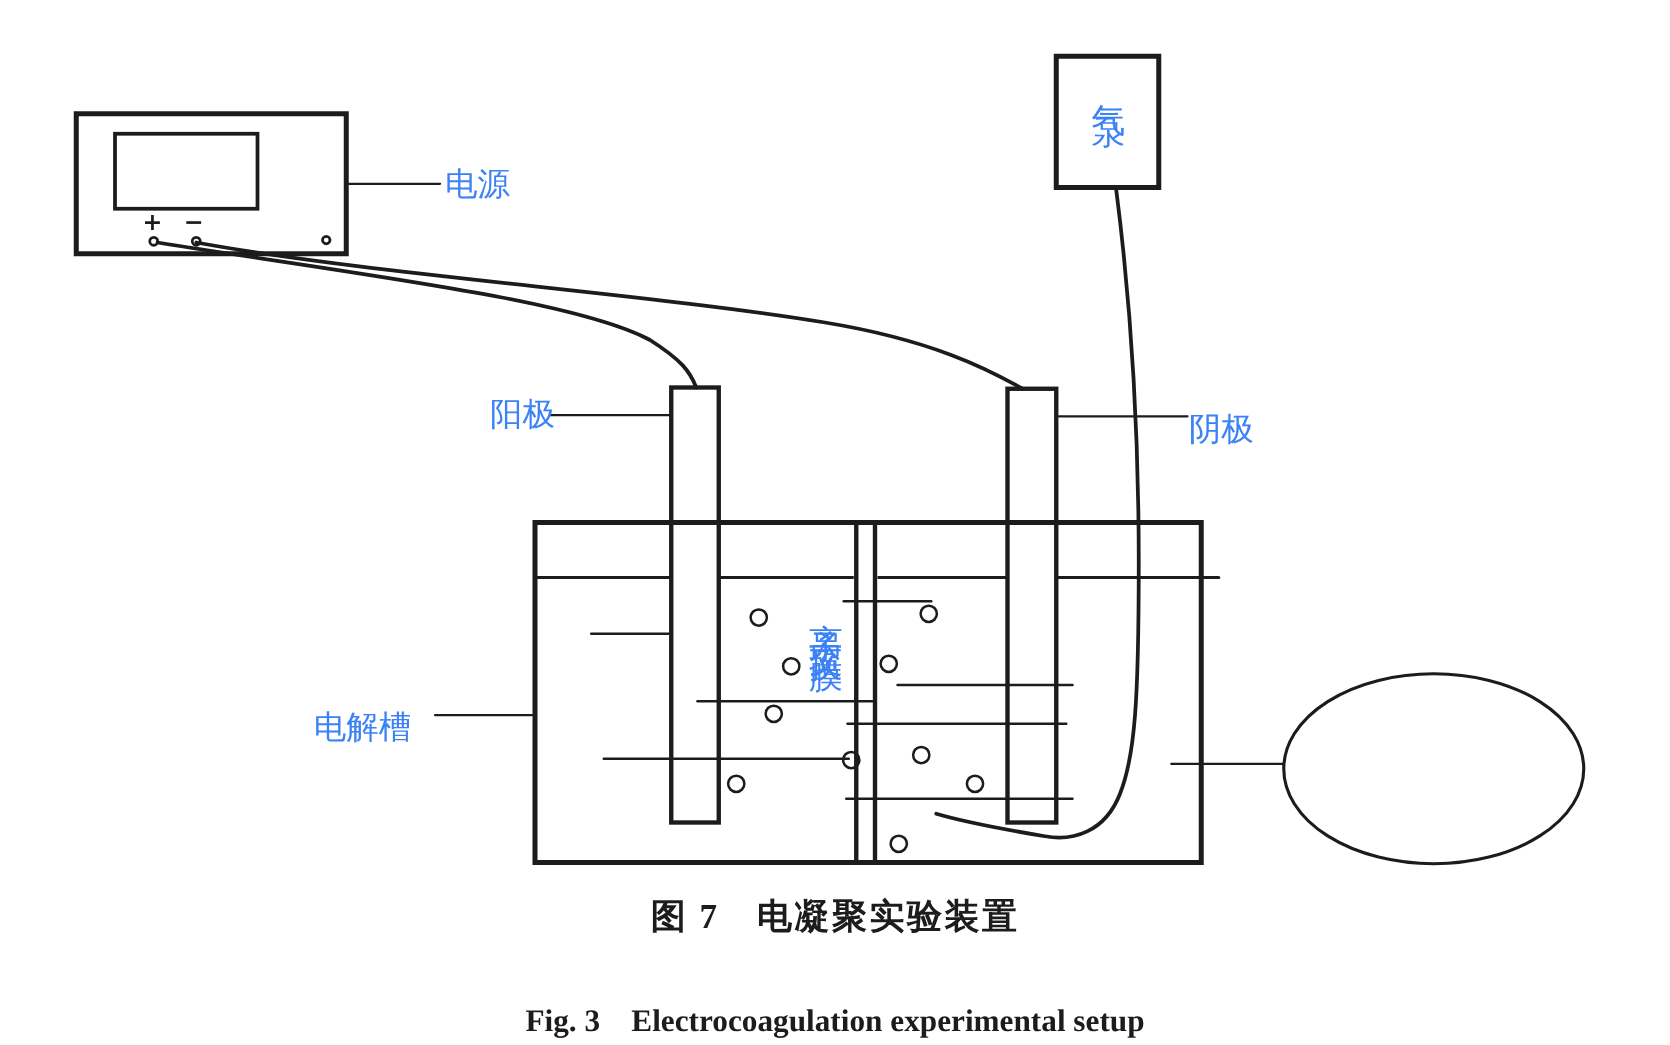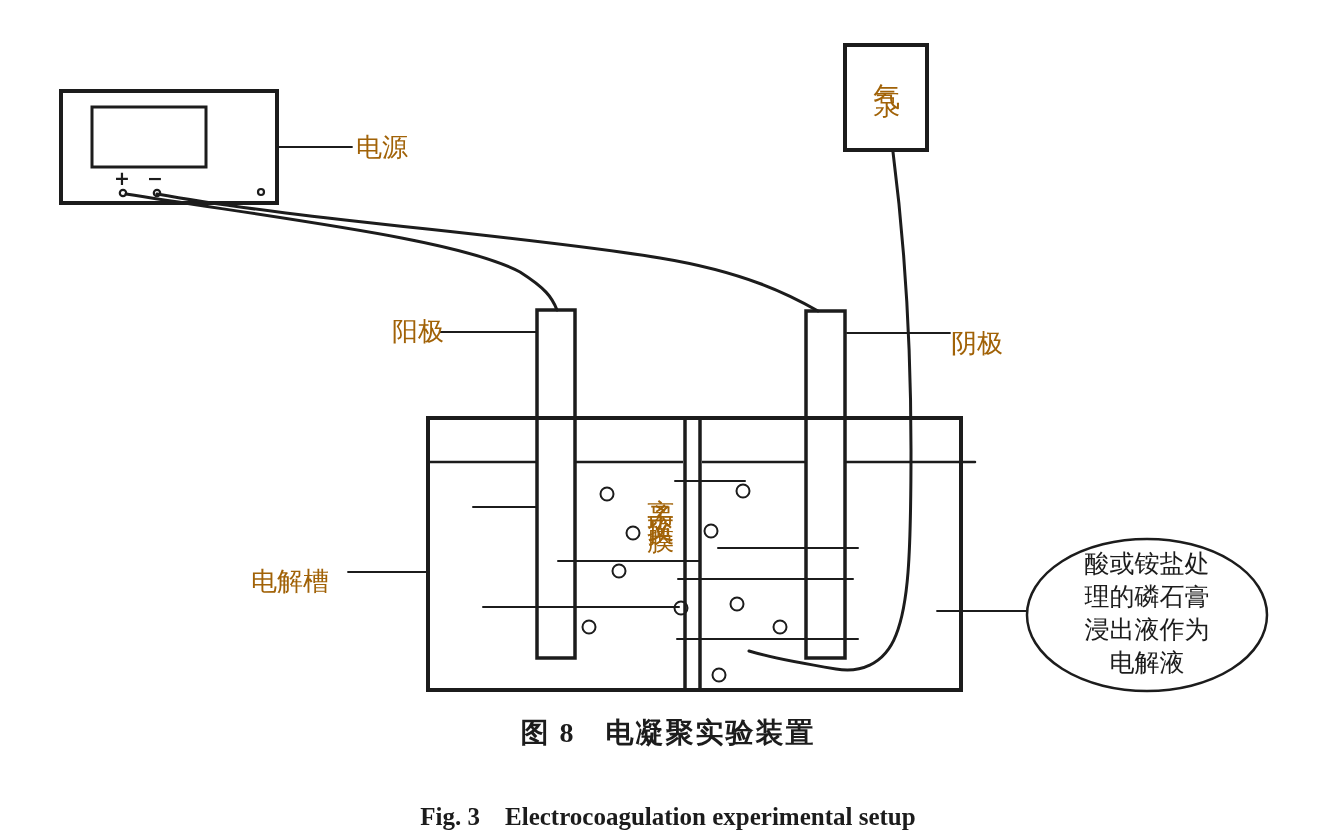--- a/index.html
+++ b/index.html
@@ -1,21 +1,21 @@
 <!DOCTYPE html>
 <html><head>
 <meta charset="utf-8">
 <style>
   html,body{margin:0;padding:0;background:#ffffff;}
   #stage{
     position:relative;width:1336px;height:836px;background:#ffffff;overflow:hidden;
     font-family:"Liberation Serif","DejaVu Serif",serif;color:#1c1c1c;
   }
   #lineart{position:absolute;left:0;top:0;width:1336px;height:836px;}
-  .lbl{position:absolute;font-size:26px;line-height:1.1;white-space:pre;color:#a16207;}
+  .lbl{position:absolute;font-size:26px;line-height:1.1;white-space:pre;color:#3b82f6;}
   .vtext{writing-mode:vertical-rl;text-orientation:upright;}
   .term{position:absolute;font-weight:bold;font-size:19px;font-family:"DejaVu Sans","Liberation Sans",sans-serif;color:#1c1c1c;}
   #membrane-label{left:645px;top:477px;font-size:27px;letter-spacing:7px;}
   #pump-label{left:871px;top:62px;font-size:27px;letter-spacing:9px;}
   #power-label{left:356px;top:134px;}
   #anode-label{left:392px;top:318px;}
   #cathode-label{left:951px;top:319px;margin-top:11px;}
   #cell-label{left:251px;top:568px;}
   #note{
     position:absolute;left:1032px;top:547px;width:230px;text-align:center;
@@ -93,20 +93,16 @@
   </svg>
 
   <div class="lbl" id="power-label">电源</div>
   <div class="term" style="left:114px;top:167px;">+</div>
   <div class="term" style="left:147px;top:167px;">−</div>
   <div class="lbl vtext" id="pump-label">气泵</div>
   <div class="lbl" id="anode-label">阳极</div>
   <div class="lbl" id="cathode-label">阴极</div>
   <div class="lbl" id="cell-label">电解槽</div>
   <div class="lbl vtext" id="membrane-label">离子交换膜</div>
-  <div id="note">酸或铵盐处
-理的磷石膏
-浸出液作为
-电解液</div>
 
-  <div class="caption" id="cap-zh">图 8　电凝聚实验装置</div>
+  <div class="caption" id="cap-zh">图 7　电凝聚实验装置</div>
   <div class="caption" id="cap-en">Fig. 3　Electrocoagulation experimental setup</div>
 </div>
 
 </body></html>

